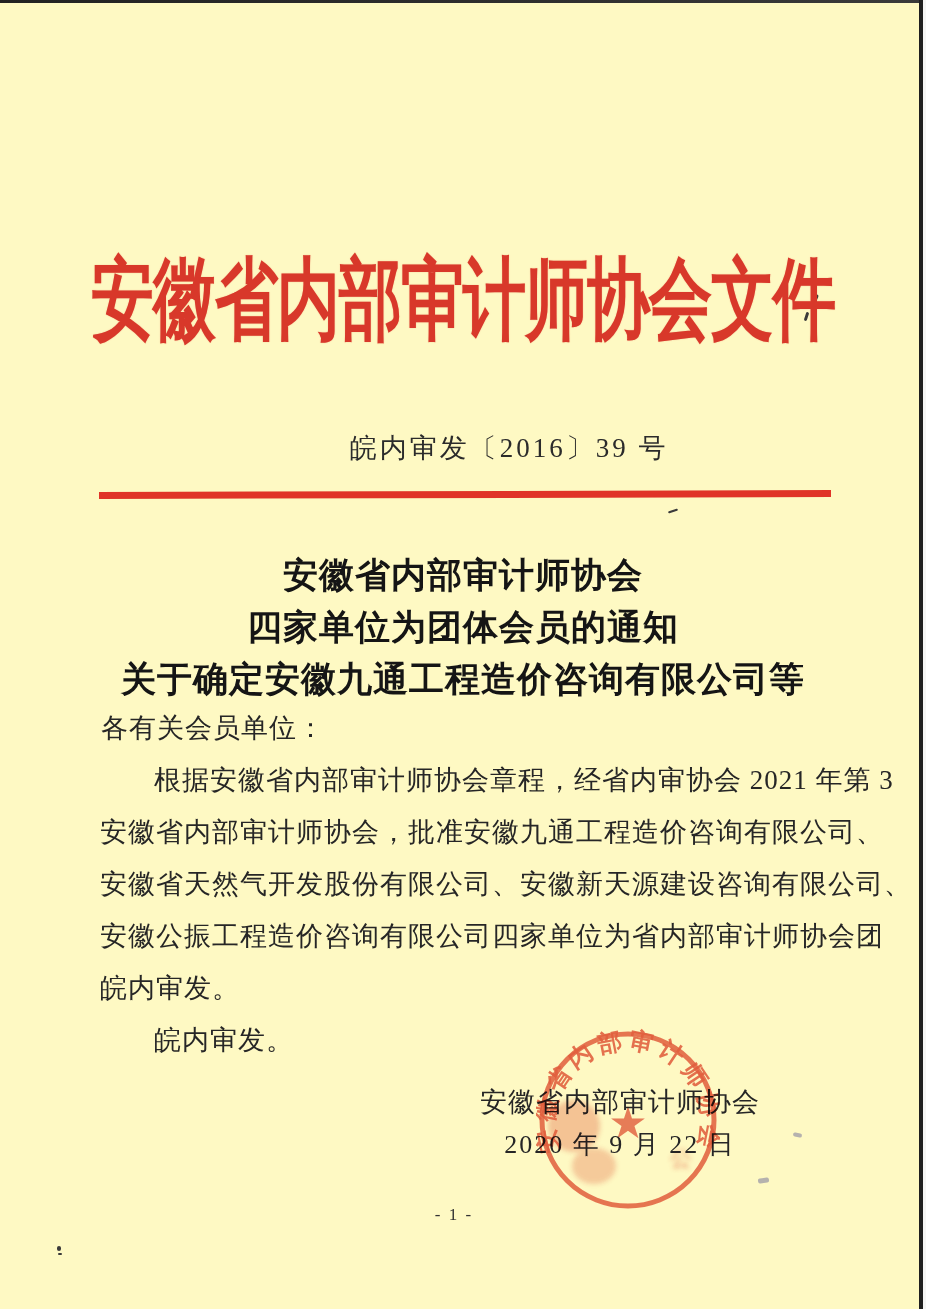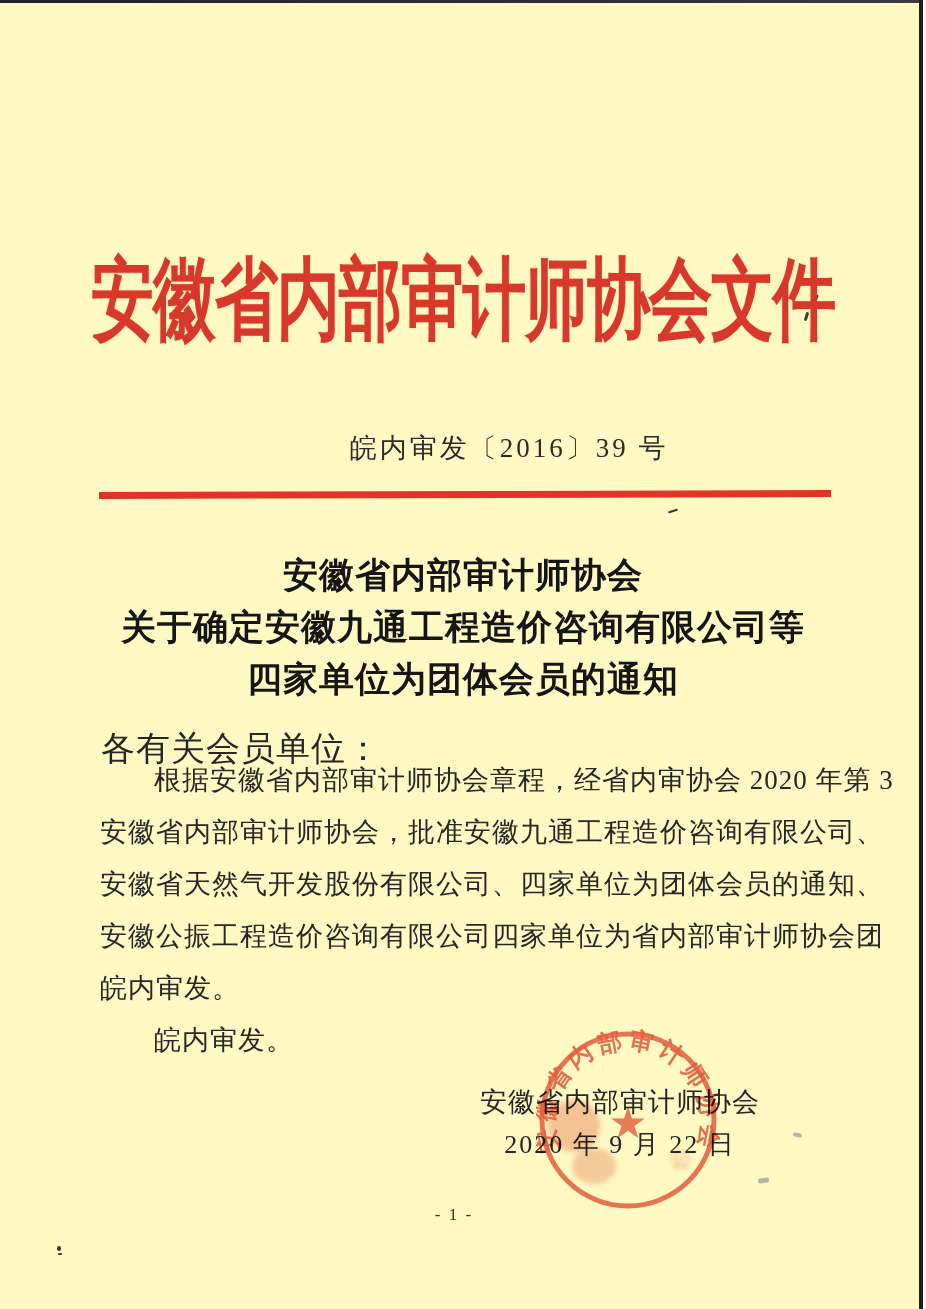--- a/index.html
+++ b/index.html
@@ -31,21 +31,21 @@
   }
   .red-rule{
     position:absolute;top:491px;left:99px;width:732px;height:7px;
     background:var(--rule-red,#e03428);transform:rotate(-0.15deg);
   }
   .notice-title{
     position:absolute;top:550px;left:0;width:926px;text-align:center;
     font-weight:bold;font-size:35px;line-height:52px;color:#151515;letter-spacing:1px;
   }
   .salutation{
-    position:absolute;top:710px;left:101px;font-size:34px;letter-spacing:1px;margin-top:16px;
+    position:absolute;top:710px;left:101px;font-size:27px;letter-spacing:1px;
   }
   .body-block{
     position:absolute;top:754px;left:100px;width:731px;
     font-size:27px;line-height:52px;letter-spacing:1px;
   }
   .body-line{
     text-align:justify;text-align-last:justify;white-space:nowrap;
   }
   .body-line.first{text-indent:2em;}
   .body-line.last{text-align-last:left;white-space:normal;}
@@ -85,30 +85,30 @@
   <div class="speck faint" style="left:758px;top:1178px;width:11px;height:5px;transform:rotate(-8deg);"></div>
 
   <div class="banner">安徽省内部审计师协会文件</div>
 
   <div class="doc-number">皖内审发〔2016〕39 号</div>
 
   <div class="red-rule"></div>
 
   <div class="notice-title">
     <div>安徽省内部审计师协会</div>
+    <div>四家单位为团体会员的通知</div>
     <div>关于确定安徽九通工程造价咨询有限公司等</div>
-    <div>四家单位为团体会员的通知</div>
   </div>
 
   <div class="salutation">各有关会员单位：</div>
 
   <div class="body-block">
-    <div class="body-line first">根据安徽省内部审计师协会章程，经省内审协会 2020 年第 3</div>
+    <div class="body-line first">根据安徽省内部审计师协会章程，经省内审协会 2021 年第 3</div>
     <div class="body-line">安徽省内部审计师协会，批准安徽九通工程造价咨询有限公司、</div>
-    <div class="body-line">安徽省天然气开发股份有限公司、四家单位为团体会员的通知、</div>
+    <div class="body-line">安徽省天然气开发股份有限公司、安徽新天源建设咨询有限公司、</div>
     <div class="body-line">安徽公振工程造价咨询有限公司四家单位为省内部审计师协会团</div>
     <div class="body-line last">皖内审发。</div>
   </div>
 
   <div class="closing">皖内审发。</div>
 
   <div class="signature">
     <div class="org">安徽省内部审计师协会</div>
     <div class="date">2020 年 9 月 22 日</div>
   </div>

